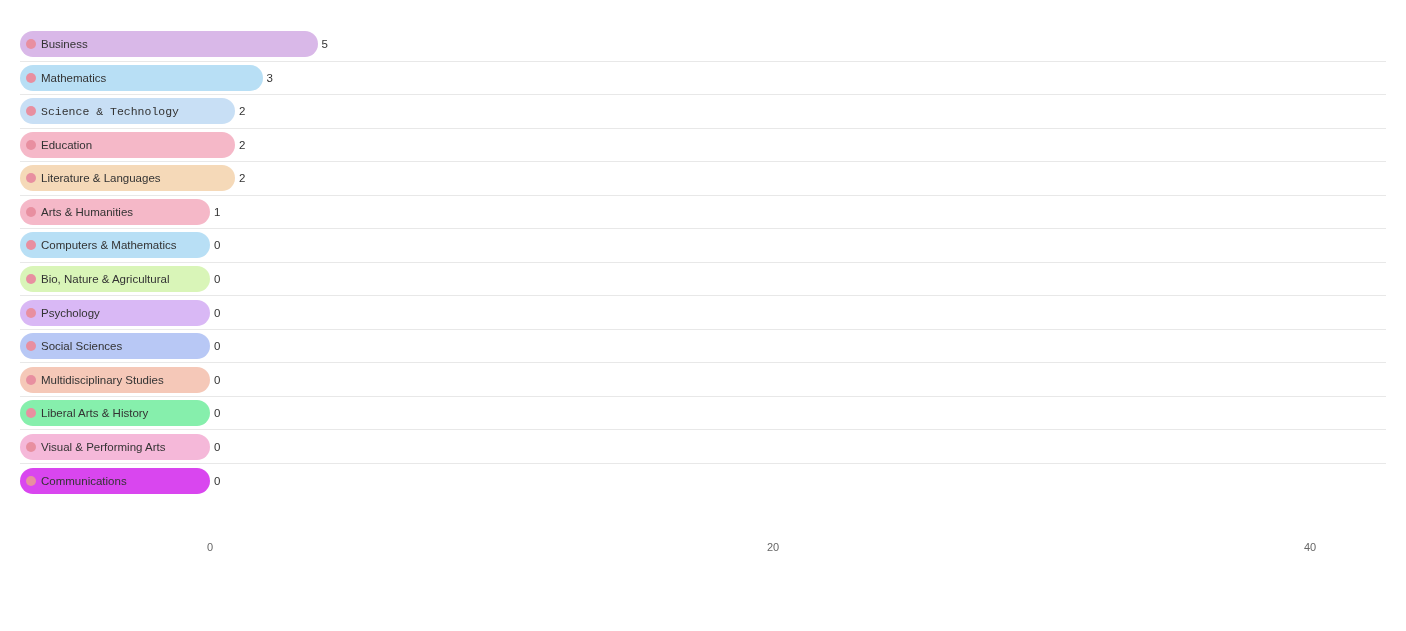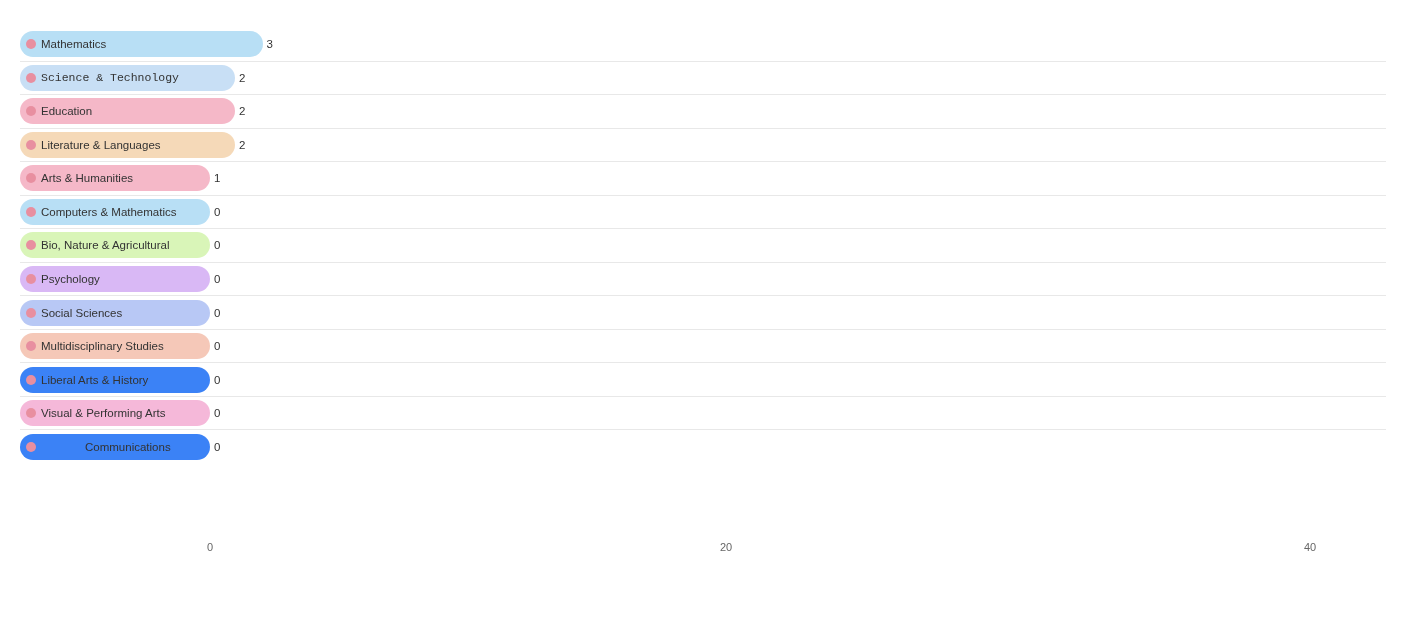--- a/index.html
+++ b/index.html
@@ -93,20 +93,29 @@
 <body>
 
 <div class="chart-container">
   <div class="chart-title"></div>
   <div class="chart-source"></div>
 
   <div class="chart-area">
 
     <div id="bars-wrapper" style="position:absolute;top:0;left:0;right:0;bottom:30px;">
 
+    <div class="bar-row" style="height:6.666666666666667%;">
+      <div class="bar-label-wrap">
+        <div class="bar-pill" style="background:#d9b8e8; width:297.5px;">
+          <div class="dot" style="background:#e88fa0;"></div>
+          <span style="font-size:11.5px;">Business</span>
+        </div>
+        <span class="bar-value">5</span>
+      </div>
+    </div>
 
     <div class="bar-row" style="height:6.666666666666667%;">
       <div class="bar-label-wrap">
         <div class="bar-pill" style="background:#b8dff5; width:242.5px;">
           <div class="dot" style="background:#e88fa0;"></div>
           <span style="font-size:11.5px;">Mathematics</span>
         </div>
         <span class="bar-value">3</span>
       </div>
     </div>
@@ -196,47 +205,47 @@
         <div class="bar-pill" style="background:#f5c8b8; width:190px;">
           <div class="dot" style="background:#e88fa0;"></div>
           <span style="font-size:11.5px;">Multidisciplinary Studies</span>
         </div>
         <span class="bar-value">0</span>
       </div>
     </div>
 
     <div class="bar-row" style="height:6.666666666666667%;">
       <div class="bar-label-wrap">
-        <div class="bar-pill" style="background:#3b82f6; width:190px;">
+        <div class="bar-pill" style="background:#86efac; width:190px;">
           <div class="dot" style="background:#e88fa0;"></div>
           <span style="font-size:11.5px;">Liberal Arts &amp; History</span>
         </div>
         <span class="bar-value">0</span>
       </div>
     </div>
 
     <div class="bar-row" style="height:6.666666666666667%;">
       <div class="bar-label-wrap">
         <div class="bar-pill" style="background:#f5b8d9; width:190px;">
           <div class="dot" style="background:#e88fa0;"></div>
           <span style="font-size:11.5px;">Visual &amp; Performing Arts</span>
         </div>
         <span class="bar-value">0</span>
       </div>
     </div>
 
     <div class="bar-row" style="height:6.666666666666667%;">
       <div class="bar-label-wrap">
-        <div class="bar-pill" style="background:#3b82f6; width:190px;gap:44px;">
+        <div class="bar-pill" style="background:#d946ef; width:190px;">
           <div class="dot" style="background:#e88fa0;"></div>
           <span style="font-size:11.5px;">Communications</span>
         </div>
         <span class="bar-value">0</span>
       </div>
     </div>
   </div>
     <div class="x-axis" id="x-axis-container" style="position: absolute; bottom: 0px; left: 0px; right: 0px; height: 20px;">
         <span style="position:absolute;left:190px;transform:translateX(-50%);font-size:11px;color:#666;">0</span>
-        <span style="position:absolute;left:706px;transform:translateX(-50%);font-size:11px;color:#666;">20</span>
+        <span style="position:absolute;left:753px;transform:translateX(-50%);font-size:11px;color:#666;">20</span>
         <span style="position:absolute;left:1290px;transform:translateX(-50%);font-size:11px;color:#666;text-align:right;">40</span>
       </div>
   </div>
 </div>
 
 </body></html>

